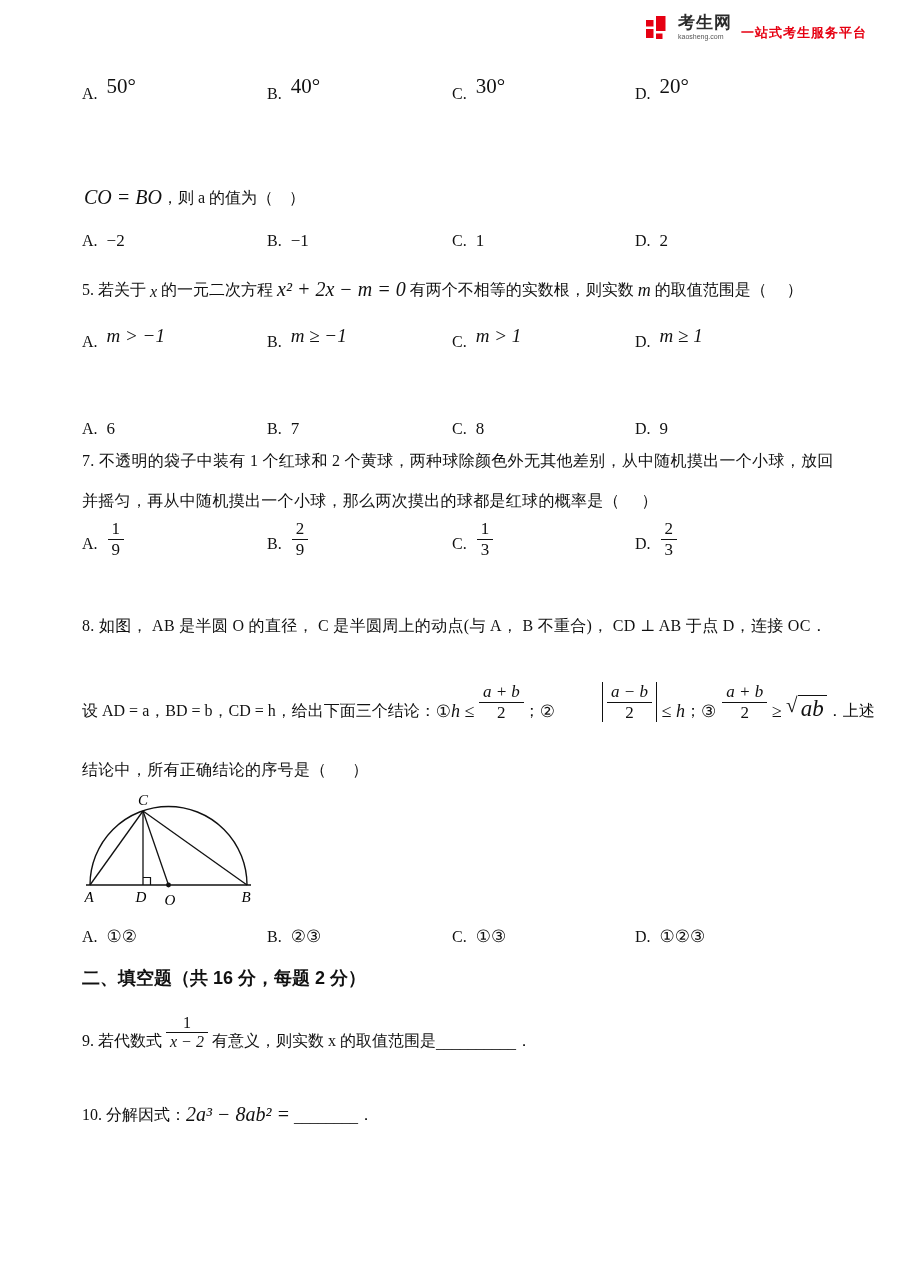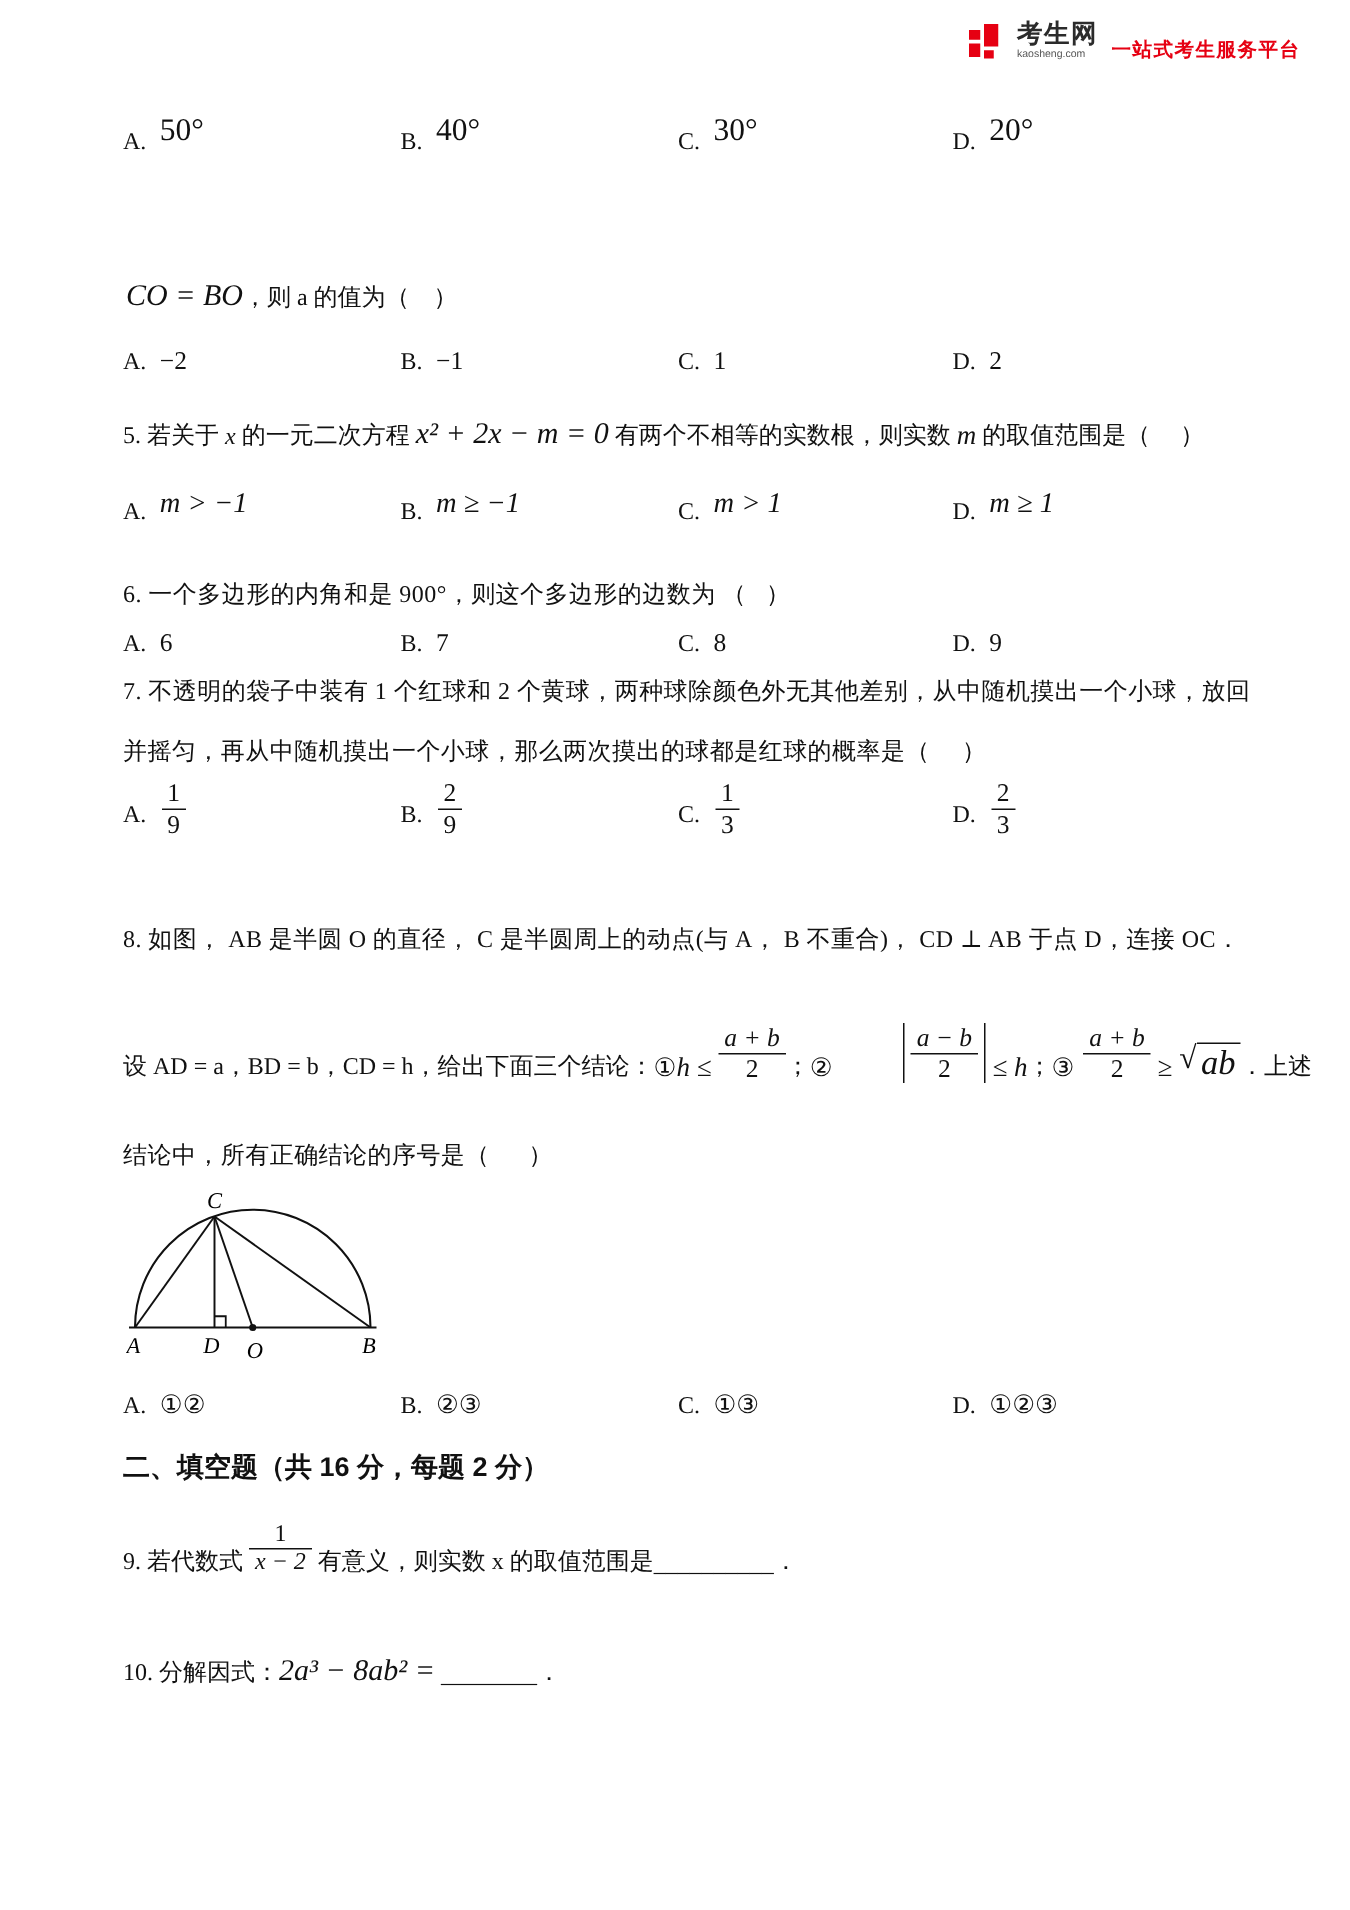--- a/index.html
+++ b/index.html
@@ -96,21 +96,20 @@
     <span class="math f18 mt6">m</span>
     <span class="f16 mt16"> 的取值范围是（     ）</span>
   </div>
   <div class="optrow mital" style="top:330px">
     <span class="opt c1"><span class="olabel up">A.</span><span class="oval math">m &gt; −1</span></span>
     <span class="opt c2"><span class="olabel up">B.</span><span class="oval math">m ≥ −1</span></span>
     <span class="opt c3"><span class="olabel up">C.</span><span class="oval math">m &gt; 1</span></span>
     <span class="opt c4"><span class="olabel up">D.</span><span class="oval math">m ≥ 1</span></span>
   </div>
 
-  <div class="line" style="top:386px;left:82px">6. 一个多边形的内角和是 900°，则这个多边形的边数为 （   ）</div>
   <div class="optrow" style="top:419px">
     <span class="opt c1"><span class="olabel">A.</span><span class="oval">6</span></span>
     <span class="opt c2"><span class="olabel">B.</span><span class="oval">7</span></span>
     <span class="opt c3"><span class="olabel">C.</span><span class="oval">8</span></span>
     <span class="opt c4"><span class="olabel">D.</span><span class="oval">9</span></span>
   </div>
 
   <div class="line" style="top:451px;left:82px">7. 不透明的袋子中装有 1 个红球和 2 个黄球，两种球除颜色外无其他差别，从中随机摸出一个小球，放回</div>
   <div class="line" style="top:491px;left:82px">并摇匀，再从中随机摸出一个小球，那么两次摸出的球都是红球的概率是（     ）</div>
   <div class="optrow fopt" style="top:535px">

